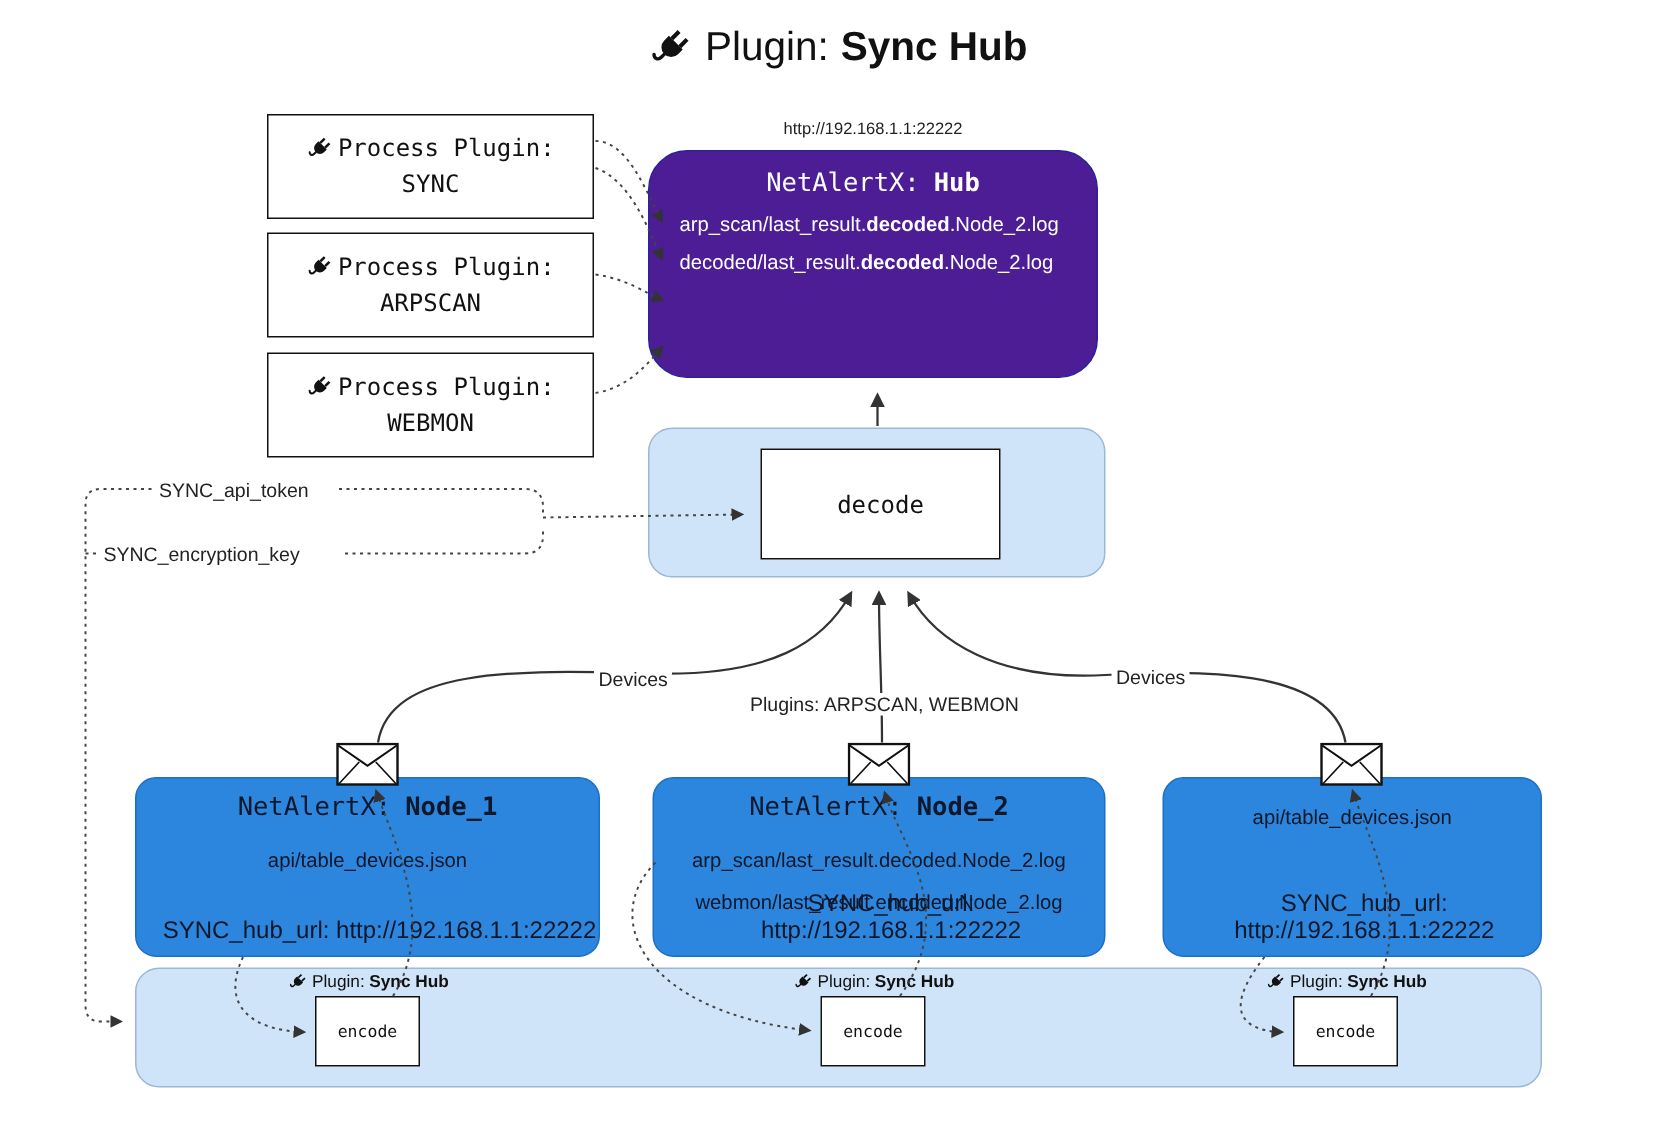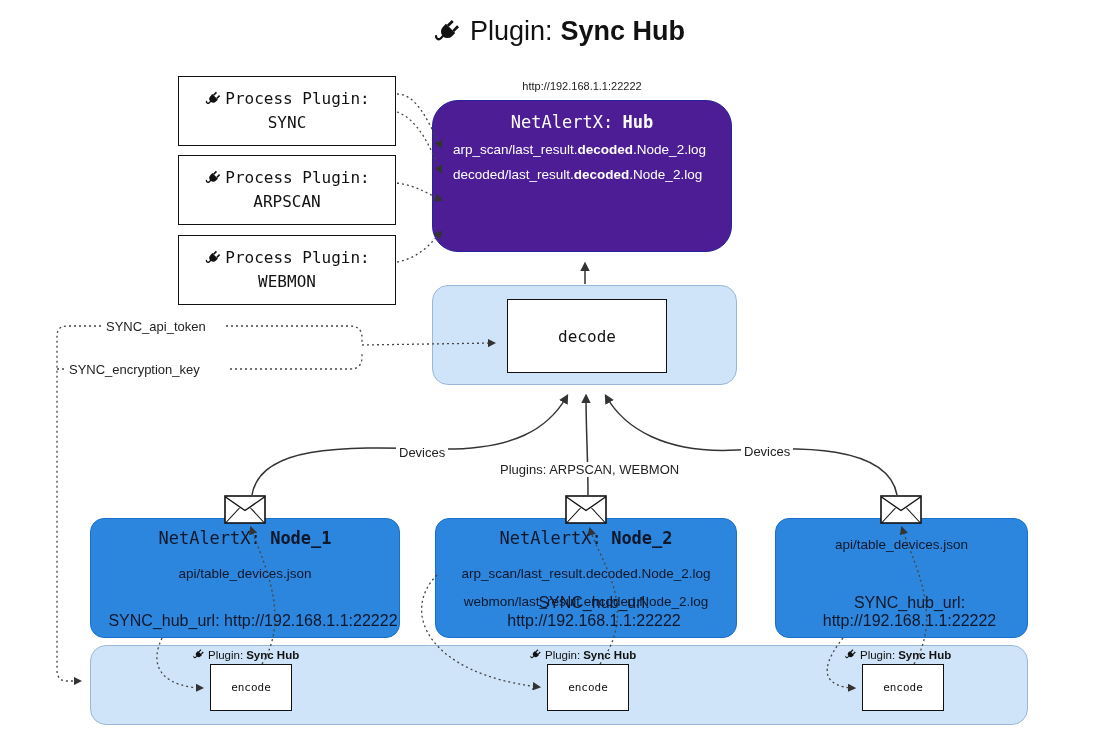--- a/index.html
+++ b/index.html
@@ -35,21 +35,21 @@
   .node-title .b { margin-left:0.55em; }
   .node-lines { margin-top:12px; font-size:13.5px; line-height:28px; }
   .node-footer { position:absolute; left:16px; right:0; bottom:7px; font-size:16px; }
 
   .env { position:absolute; top:495px; width:42px; height:29px; z-index:10; }
 
   .lbl { position:absolute; font-size:13px; color:#222; z-index:31; white-space:nowrap; background:#fff; padding:0 3px; }
   .url { position:absolute; left:432px; top:80px; width:300px; text-align:center; font-size:11px; color:#222; z-index:31; }
 
   .enc-label { position:absolute; top:648px; display:flex; align-items:center; gap:3px; font-size:11.5px; z-index:6; white-space:nowrap; }
-  .encode-box { top:664px; width:82px; height:47px; font-size:11px; }
+  .encode-box { top:664px; width:70px; height:47px; font-size:11px; }
   .decode-box { left:507px; top:299px; width:160px; height:74px; font-size:16px; }
 
   .plug-lg { width:30px; height:30px; }
   .plug-md { width:18px; height:18px; }
   .plug-sm { width:13px; height:13px; }
 </style>
 </head>
 <body>
 
 <div class="canvas">

